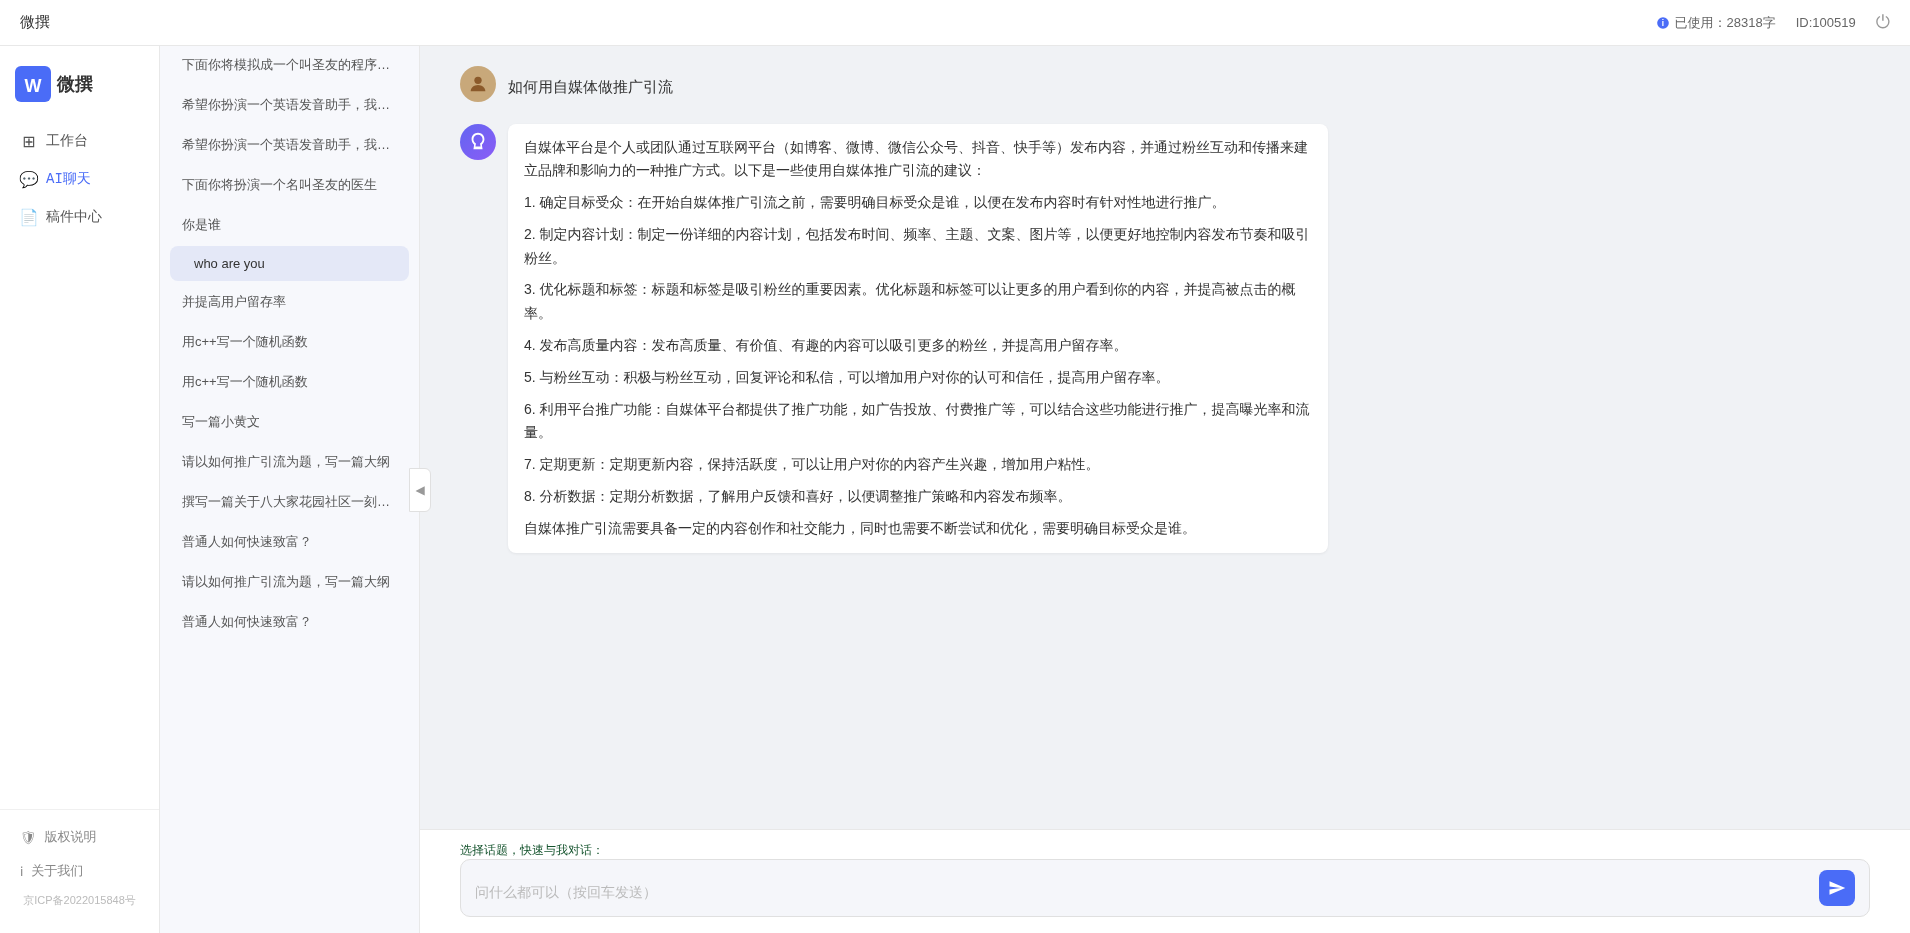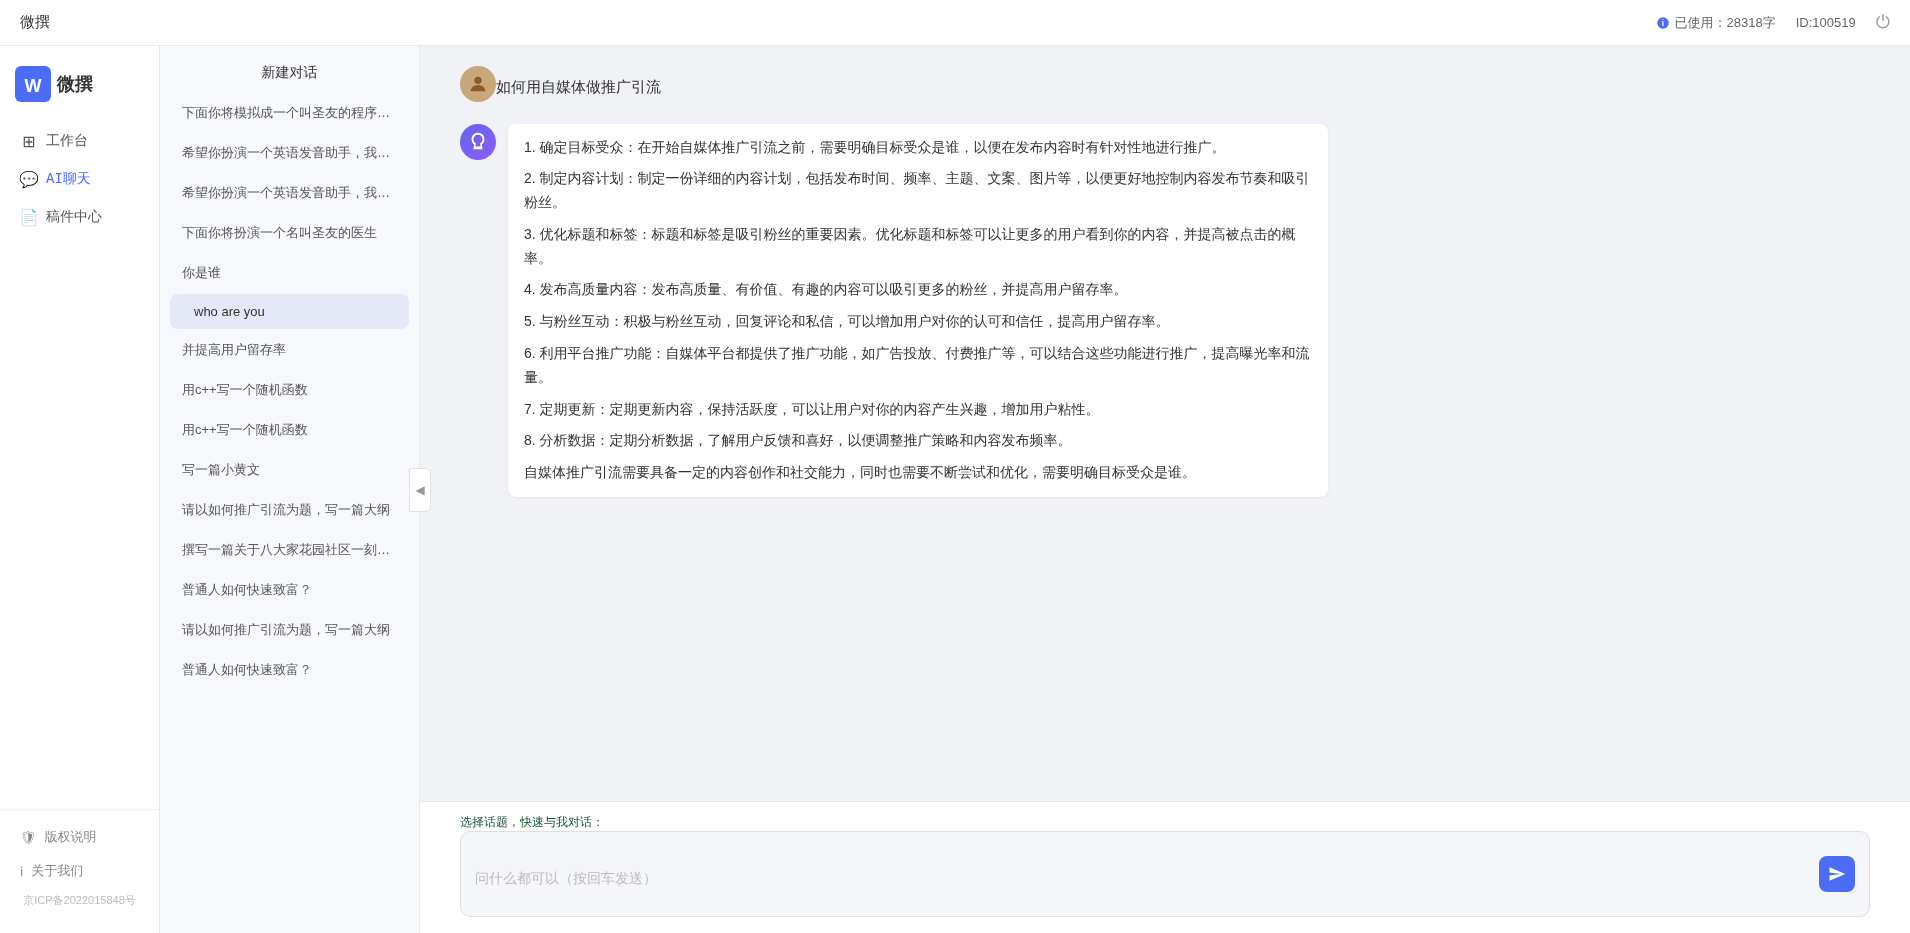--- a/index.html
+++ b/index.html
@@ -171,20 +171,21 @@
       overflow-y: auto;
       padding: 20px 40px;
     }
 
     
     .message-user {
       display: flex;
       justify-content: flex-start;
       align-items: flex-start;
       margin-bottom: 16px;
+      gap: 12px;
     }
     .message-ai {
       display: flex;
       justify-content: flex-start;
       align-items: flex-start;
       margin-bottom: 16px;
       gap: 12px;
     }
     .avatar {
       width: 36px;
@@ -238,21 +239,21 @@
     .chat-input-hint {
       font-size: 12px;
       color: #14532d;
     }
     .chat-input-box {
       display: flex;
       align-items: flex-end;
       background: #f5f6fa;
       border: 1px solid #e0e0e0;
       border-radius: 10px;
-      padding: 24px 14px;
+      padding: 10px 14px;
       gap: 10px;
     }
     .chat-textarea {
       flex: 1;
       border: none;
       background: transparent;
       outline: none;
       resize: none;
       font-size: 14px;
       color: #333;
@@ -324,21 +325,20 @@
       </div>
       <div class="sidebar-bottom-item">
         <span>ℹ</span>
         <span>关于我们</span>
       </div>
       <div class="sidebar-icp">京ICP备2022015848号</div>
     </div>
   </div>
 
   <div class="chat-list-panel">
-    <div class="chat-list-header">新建对话</div>
     <div class="chat-list-scroll">
       <div class="chat-list-item">下面你将模拟成一个叫圣友的程序员，我说...</div>
       <div class="chat-list-item">希望你扮演一个英语发音助手，我提供给你...</div>
       <div class="chat-list-item">希望你扮演一个英语发音助手，我提供给你...</div>
       <div class="chat-list-item">下面你将扮演一个名叫圣友的医生</div>
       <div class="chat-list-item">你是谁</div>
       <div class="chat-list-item active">who are you</div>
       <div class="chat-list-item">并提高用户留存率</div>
       <div class="chat-list-item">用c++写一个随机函数</div>
       <div class="chat-list-item">用c++写一个随机函数</div>
@@ -365,20 +365,21 @@
         <div class="message-content message-content-user">如何用自媒体做推广引流</div>
       </div>
 
       <div class="message-ai">
         <div class="avatar avatar-ai">
           <svg width="22" height="22" viewBox="0 0 24 24" fill="white">
               <path d="M12 2C8 2 5 5 5 9c0 2.4 1.1 4.5 2.8 5.9L7 20h10l-.8-5.1C17.9 13.5 19 11.4 19 9c0-4-3-7-7-7zm0 2c2.8 0 5 2.2 5 5 0 1.8-.9 3.3-2.3 4.3l-.5.3.6 3.4H9.2l.6-3.4-.5-.3C7.9 12.3 7 10.8 7 9c0-2.8 2.2-5 5-5z"></path>
             </svg>
         </div>
         <div class="message-content">
+          <p>自媒体平台是个人或团队通过互联网平台（如博客、微博、微信公众号、抖音、快手等）发布内容，并通过粉丝互动和传播来建立品牌和影响力的一种推广方式。以下是一些使用自媒体推广引流的建议：</p>
           <p>1. 确定目标受众：在开始自媒体推广引流之前，需要明确目标受众是谁，以便在发布内容时有针对性地进行推广。</p>
           <p>2. 制定内容计划：制定一份详细的内容计划，包括发布时间、频率、主题、文案、图片等，以便更好地控制内容发布节奏和吸引粉丝。</p>
           <p>3. 优化标题和标签：标题和标签是吸引粉丝的重要因素。优化标题和标签可以让更多的用户看到你的内容，并提高被点击的概率。</p>
           <p>4. 发布高质量内容：发布高质量、有价值、有趣的内容可以吸引更多的粉丝，并提高用户留存率。</p>
           <p>5. 与粉丝互动：积极与粉丝互动，回复评论和私信，可以增加用户对你的认可和信任，提高用户留存率。</p>
           <p>6. 利用平台推广功能：自媒体平台都提供了推广功能，如广告投放、付费推广等，可以结合这些功能进行推广，提高曝光率和流量。</p>
           <p>7. 定期更新：定期更新内容，保持活跃度，可以让用户对你的内容产生兴趣，增加用户粘性。</p>
           <p>8. 分析数据：定期分析数据，了解用户反馈和喜好，以便调整推广策略和内容发布频率。</p>
           <p>自媒体推广引流需要具备一定的内容创作和社交能力，同时也需要不断尝试和优化，需要明确目标受众是谁。</p>
         </div>

